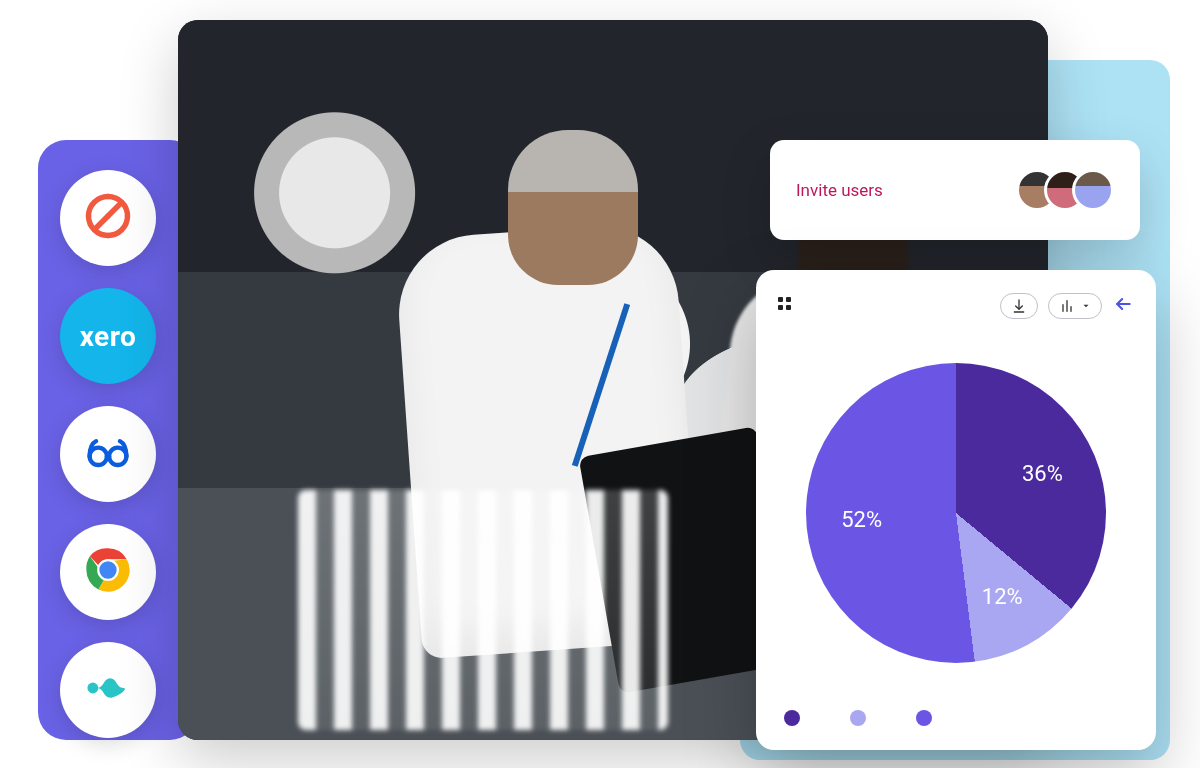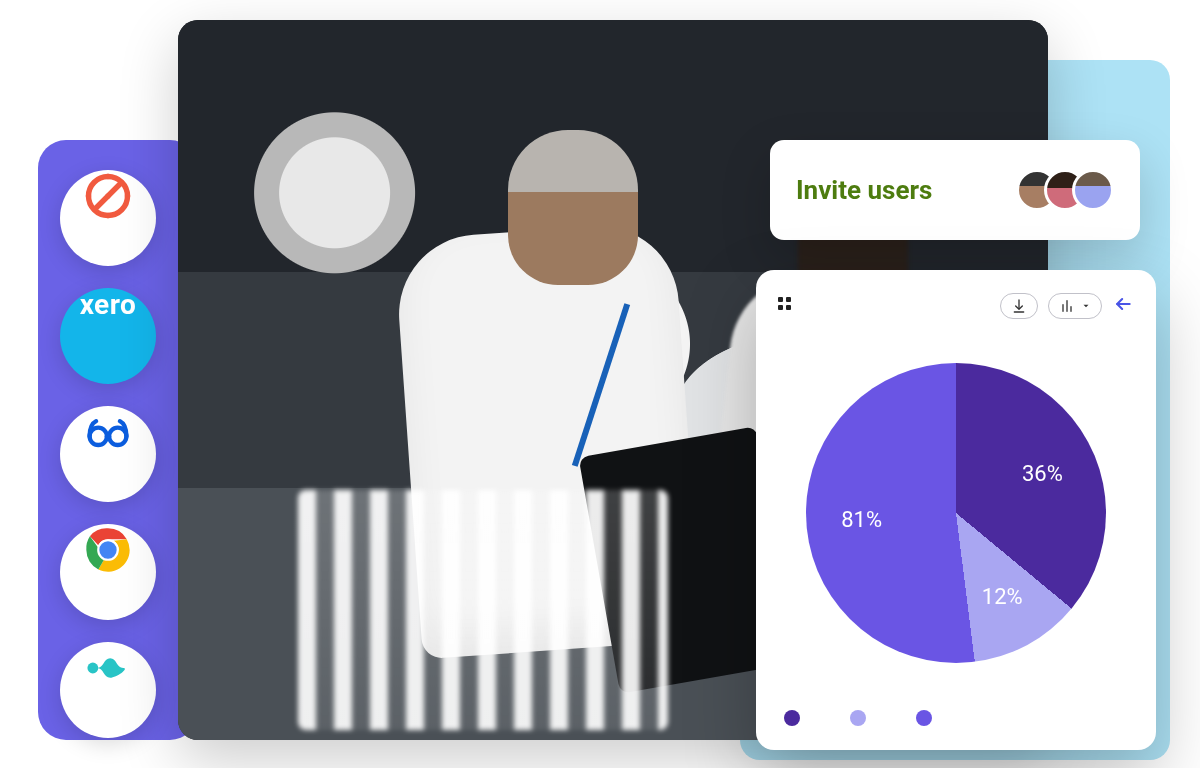--- a/index.html
+++ b/index.html
@@ -34,20 +34,21 @@
     flex-direction: column;
     gap: 22px;
   }
   .app-icon-chip {
     width: 96px;
     height: 96px;
     border-radius: 50%;
     background: #ffffff;
     box-shadow: 0 6px 22px rgba(0,0,0,0.15);
     display: flex;
+    align-items: center;
     justify-content: center;
   }
   .app-icon-chip.xero-bg { background: #13b5ea; }
 
   
   .photo-card {
     position: absolute;
     left: 178px;
     top: 20px;
     width: 870px;
@@ -147,23 +148,23 @@
     height: 100px;
     background: #fff;
     border-radius: 14px;
     box-shadow: 0 20px 50px rgba(0,0,0,0.18);
     display: flex;
     align-items: center;
     justify-content: space-between;
     padding: 0 26px;
   }
   .invite-card .label {
-    font-size: 26px;
-    font-weight: 700;
-    color: #4d7c0f;
+    font-size: 17px;
+    font-weight: 400;
+    color: #be185d;
   }
   .avatar-stack {
     display: flex;
   }
   .avatar {
     width: 42px; height: 42px;
     border-radius: 50%;
     border: 3px solid #fff;
     margin-left: -14px;
     background: #ccc;
@@ -380,21 +381,21 @@
             </svg>
           </span>
         </div>
       </div>
     </div>
 
     <div class="pie-wrap">
       <div class="pie" id="pie" style="background: conic-gradient(rgb(75, 42, 158) 0deg, rgb(75, 42, 158) 129.6deg, rgb(169, 166, 242) 129.6deg, rgb(169, 166, 242) 172.8deg, rgb(106, 85, 228) 172.8deg, rgb(106, 85, 228) 360deg);"></div>
       <div class="pie-label" id="lblA" style="left: 243.959px; top: 138.551px;">36%</div>
       <div class="pie-label" id="lblB" style="left: 203.767px; top: 262.249px;">12%</div>
-      <div class="pie-label" id="lblC" style="left: 63.1875px; top: 184.965px;">81%</div>
+      <div class="pie-label" id="lblC" style="left: 63.1875px; top: 184.965px;">52%</div>
     </div>
 
     <div class="legend">
       <span class="legend-dot" id="dot0" style="background: rgb(75, 42, 158);"></span>
       <span class="legend-dot" id="dot1" style="background: rgb(169, 166, 242);"></span>
       <span class="legend-dot" id="dot2" style="background: rgb(106, 85, 228);"></span>
     </div>
   </div>
 
 </div>

